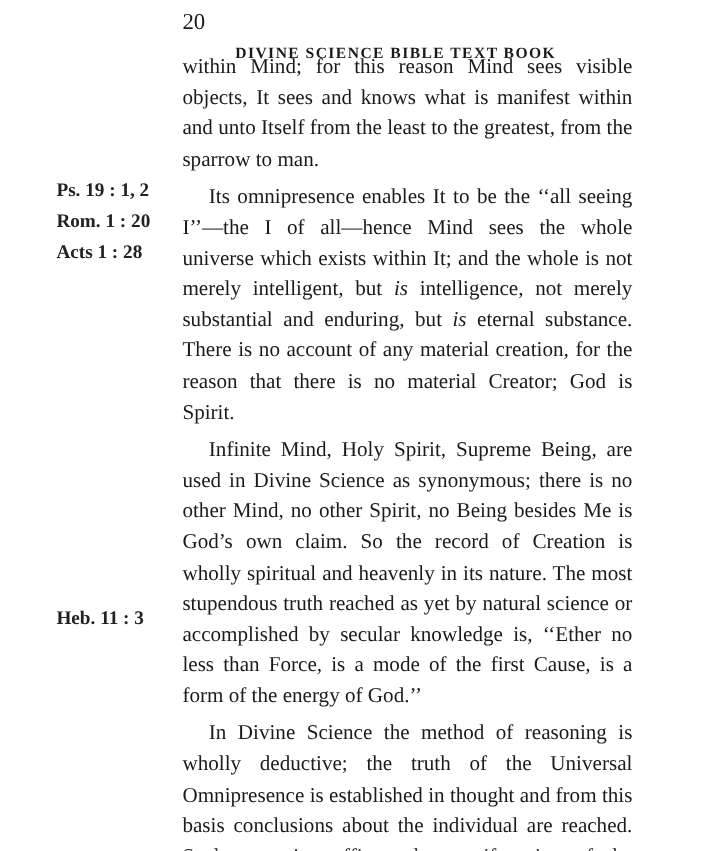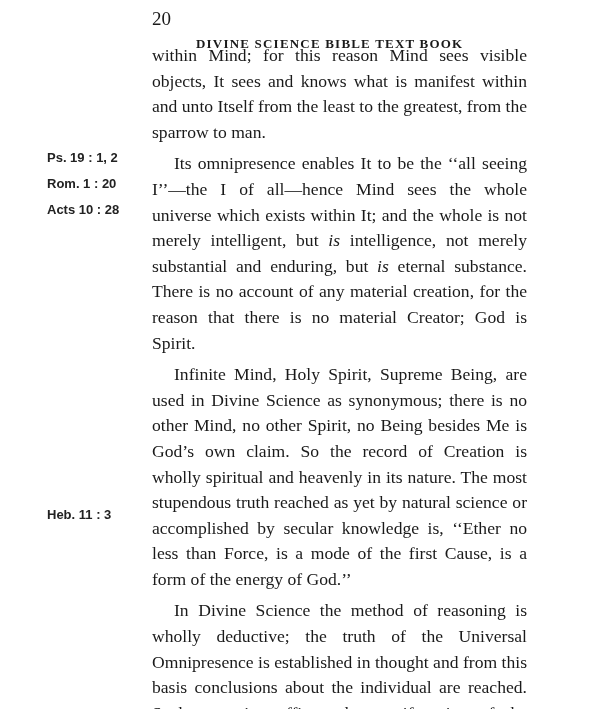--- a/index.html
+++ b/index.html
@@ -8,36 +8,36 @@
   .page { position: absolute; left: 0; top: 0; width: 600px; height: 709px; }
   .running-head { position: absolute; top: 8px; left: 152px; width: 380px; height: 24px; }
   .page-number { position: absolute; left: 0; top: 0; font-size: 19px; }
   .running-title { position: absolute; left: 44px; top: 4px; font-size: 13px; font-weight: bold;
                    letter-spacing: 1.2px; margin-top: 24px; }
   .body-text { position: absolute; left: 152px; top: 43px; width: 375px; font-size: 17.6px;
                line-height: 25.6px; text-align: justify; }
   .para { margin: 0; }
   .para.indent { text-indent: 22px; }
   .para.gap { margin-top: 6px; font-family: Liberation Serif, serif; }
-  .margin-ref { position: absolute; left: 47px; font-size: 13px; font-weight: bold;
-                font-family: Liberation Sans, sans-serif; color: #222; }
+  .margin-ref { position: absolute; left: 47px; font-size: 16px; font-weight: bold;
+                font-family: Liberation Serif, serif; color: #222; }
   i { font-style: italic; }
 </style>
 </head>
 <body>
 
 <div class="page">
   <div class="running-head">
     <span class="page-number">20</span>
     <span class="running-title">DIVINE SCIENCE BIBLE TEXT BOOK</span>
   </div>
 
   <span class="margin-ref" style="top:150px;">Ps. 19 : 1, 2</span>
   <span class="margin-ref" style="top:176px;">Rom. 1 : 20</span>
-  <span class="margin-ref" style="top:202px;">Acts 10 : 28</span>
+  <span class="margin-ref" style="top:202px;">Acts 1 : 28</span>
   <span class="margin-ref" style="top:507px;">Heb. 11 : 3</span>
 
   <div class="body-text">
     <p class="para">within Mind; for this reason Mind sees visible objects, It sees and knows what is manifest within and unto Itself from the least to the greatest, from the sparrow to man.</p>
     <p class="para indent gap"><span>Its omnipresence enables It to be the ‘‘all seeing I’’—the I of all—hence Mind sees the whole universe which exists within It; and the whole is not merely intelligent, but </span><i>is</i><span> intelligence, not merely substantial and enduring, but </span><i>is</i><span> eternal substance.  There is no account of any material creation, for the reason that there is no material Creator; God is Spirit.</span></p>
     <p class="para indent gap">Infinite Mind, Holy Spirit, Supreme Being, are used in Divine Science as synonymous; there is no other Mind, no other Spirit, no Being besides Me is God’s own claim.  So the record of Creation is wholly spiritual and heavenly in its nature.  The most stupendous truth reached as yet by natural science or accomplished by secular knowledge is, ‘‘Ether no less than Force, is a mode of the first Cause, is a form of the energy of God.’’</p>
     <p class="para indent gap">In Divine Science the method of reasoning is wholly deductive; the truth of the Universal Omnipresence is established in thought and from this basis conclusions about the individual are reached.  Such reasoning affirms the manifestation of the Invisible in the visible.  When the relationship between the two is fully perceived we</p>
   </div>
 </div>
 

